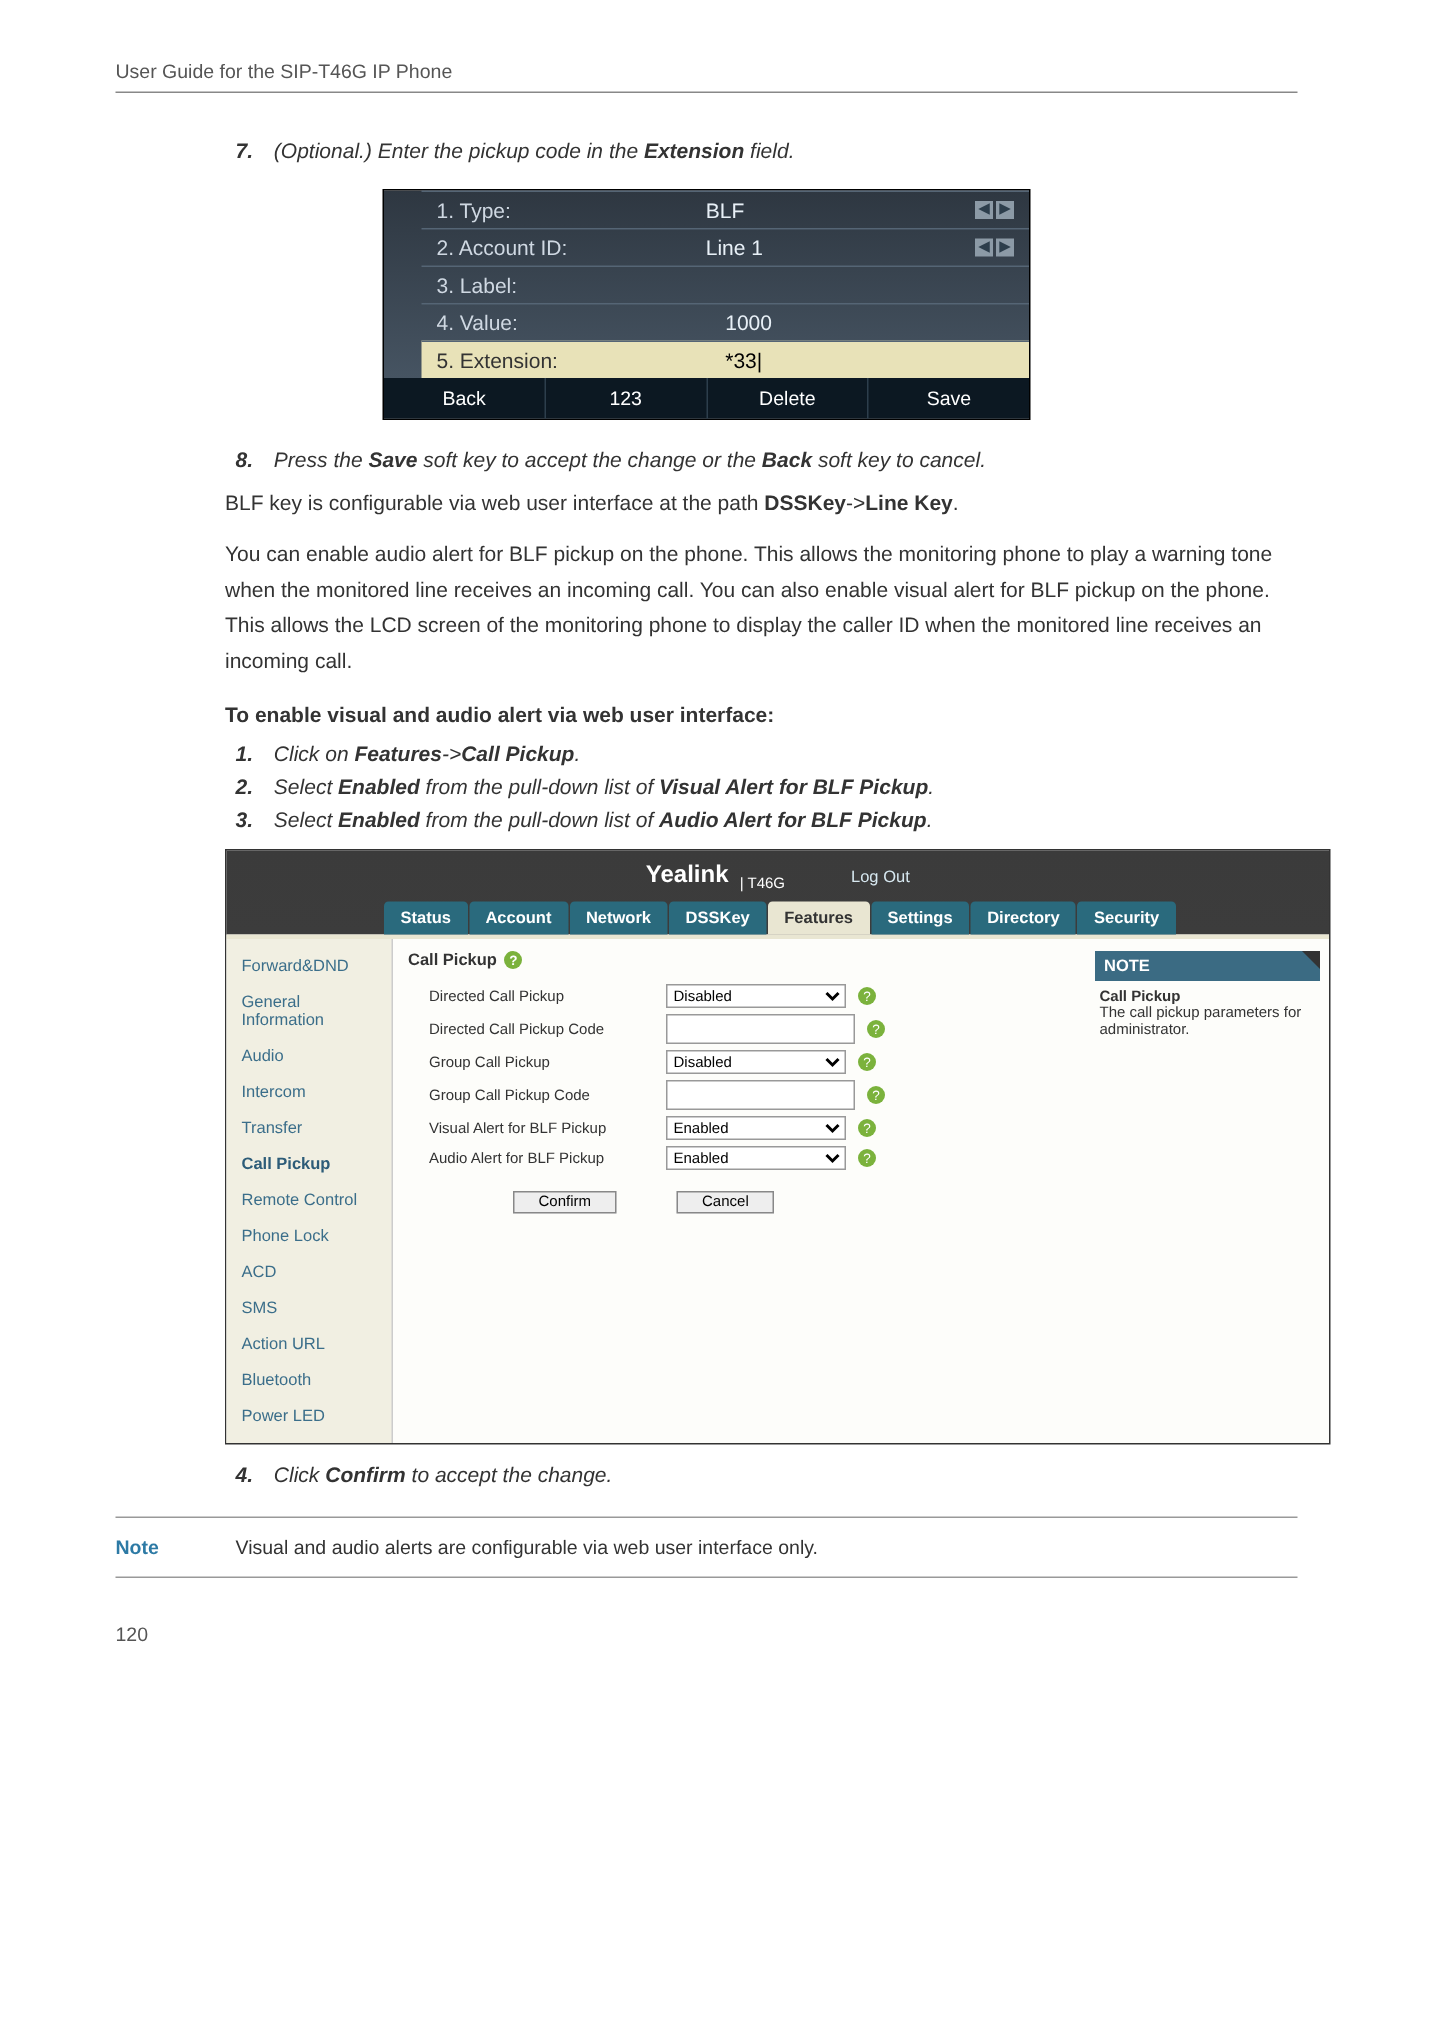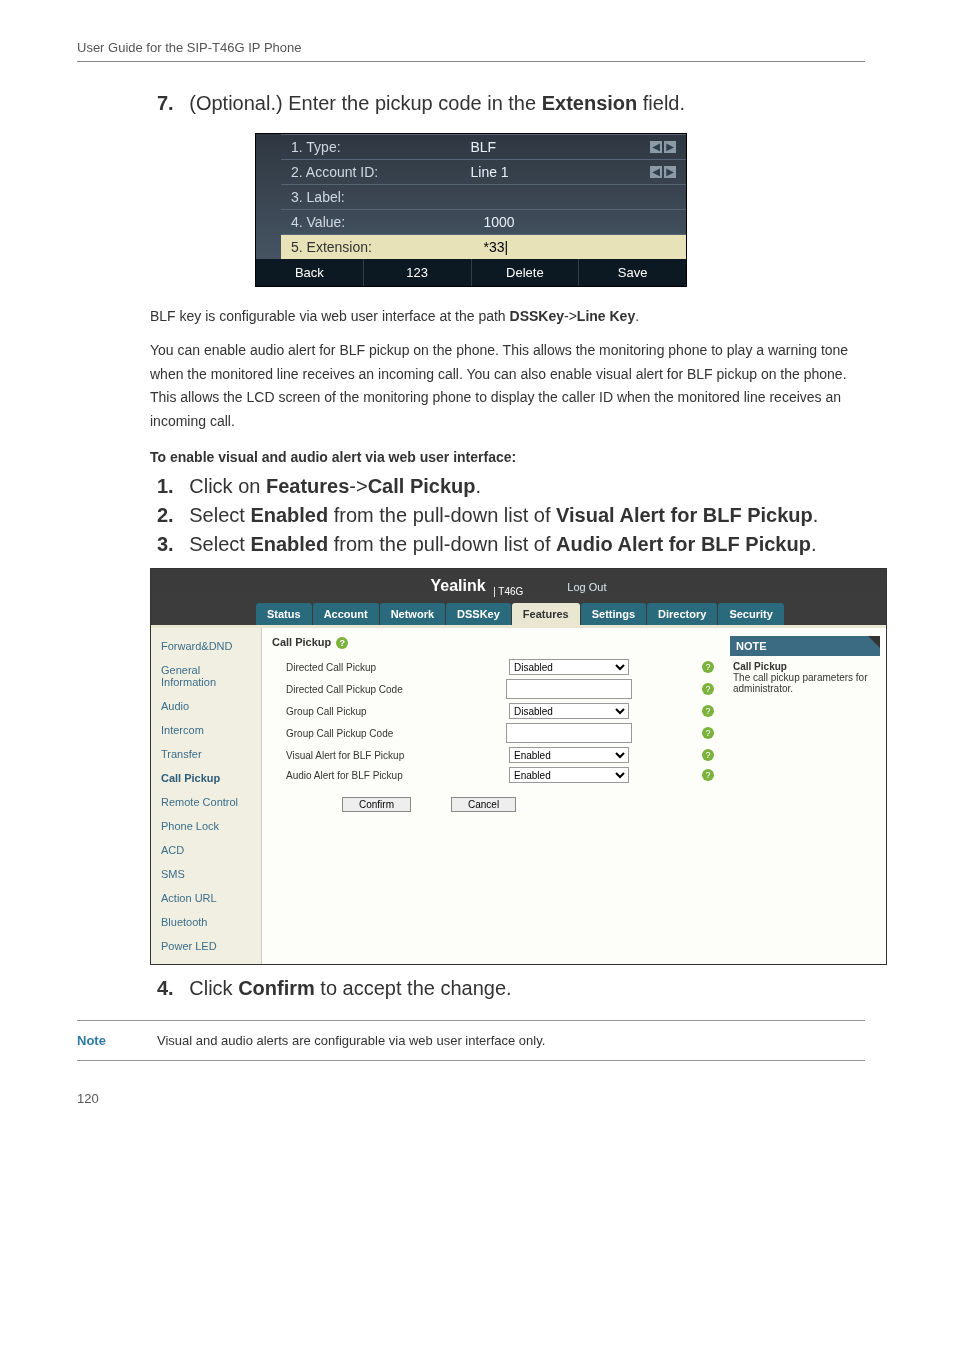--- a/index.html
+++ b/index.html
@@ -17,21 +17,21 @@
     box-sizing: border-box;
     position: relative;
   }
   .header-line {
     font-size: 13px;
     color: #555;
     border-bottom: 1px solid #888;
     padding-bottom: 6px;
     margin-bottom: 30px;
   }
-  .step-line { margin: 6px 0 6px 80px; font-size: 20px; }
+  .step-line { margin: 6px 0 6px 80px; font-size: 14px; font-style: italic; }
   .step-line .num { font-weight: bold; margin-right: 10px; }
   .bold { font-weight: bold; }
   .body-text { font-size: 14px; margin: 10px 0 10px 73px; line-height: 1.7; }
   .section-head { font-weight: bold; font-size: 14px; margin: 15px 0 10px 73px; }
 
   
   .phone-screen {
     width: 430px;
     margin: 18px auto;
     background: linear-gradient(#2e3741, #4b5a69);
@@ -146,21 +146,21 @@
     color: #3b6e8a;
     font-size: 11px;
   }
   .sidebar div.active { font-weight: bold; color: #2d5c78; }
   .content {
     flex: 1;
     padding: 8px 10px;
   }
   .content-head { font-weight: bold; font-size: 11px; margin-bottom: 10px; }
   .content-head .qm { color: #fff; background: #7bb23c; border-radius: 50%; width: 12px; height:12px; display:inline-block; text-align:center; line-height:12px; font-size:9px; margin-left:5px; }
-  .form-row { display: flex; align-items:center; margin: 4px 0; gap: 8px; justify-content: space-between; }
+  .form-row { display: flex; align-items:center; margin: 4px 0; gap: 8px; }
   .form-row .flabel { width: 150px; font-size: 10px; color:#333; padding-left:14px; }
   .form-row select, .form-row input.txt {
     width: 120px; font-size: 10px; height: 16px; border: 1px solid #999; background:#fff;
   }
   .qmark {
     color: #fff; background: #7bb23c; border-radius:50%; width:12px; height:12px;
     display:inline-block; text-align:center; line-height:12px; font-size:9px;
   }
   .btn-row { display:flex; gap: 40px; margin: 14px 0 0 70px; }
   .btn-row button { font-size: 10px; padding: 1px 16px; border: 1px solid #888; background:#eee; }
@@ -235,20 +235,24 @@
       <div class="val">*33|</div>
     </div>
     <div class="phone-softkeys">
       <div>Back</div>
       <div>123</div>
       <div>Delete</div>
       <div>Save</div>
     </div>
   </div>
 
+  <div class="step-line">
+    <span class="num">8.</span>
+    <span>Press the </span><span class="bold">Save</span><span> soft key to accept the change or the </span><span class="bold">Back</span><span> soft key to cancel.</span>
+  </div>
 
   <div class="body-text">
     <span>BLF key is configurable via web user interface at the path </span><span class="bold">DSSKey</span><span>-&gt;</span><span class="bold">Line Key</span><span>.</span>
   </div>
 
   <div class="body-text">You can enable audio alert for BLF pickup on the phone. This allows the monitoring phone to play a warning tone when the monitored line receives an incoming call. You can also enable visual alert for BLF pickup on the phone. This allows the LCD screen of the monitoring phone to display the caller ID when the monitored line receives an incoming call.</div>
 
   <div class="section-head">To enable visual and audio alert via web user interface:</div>
 
   <div class="step-line">

